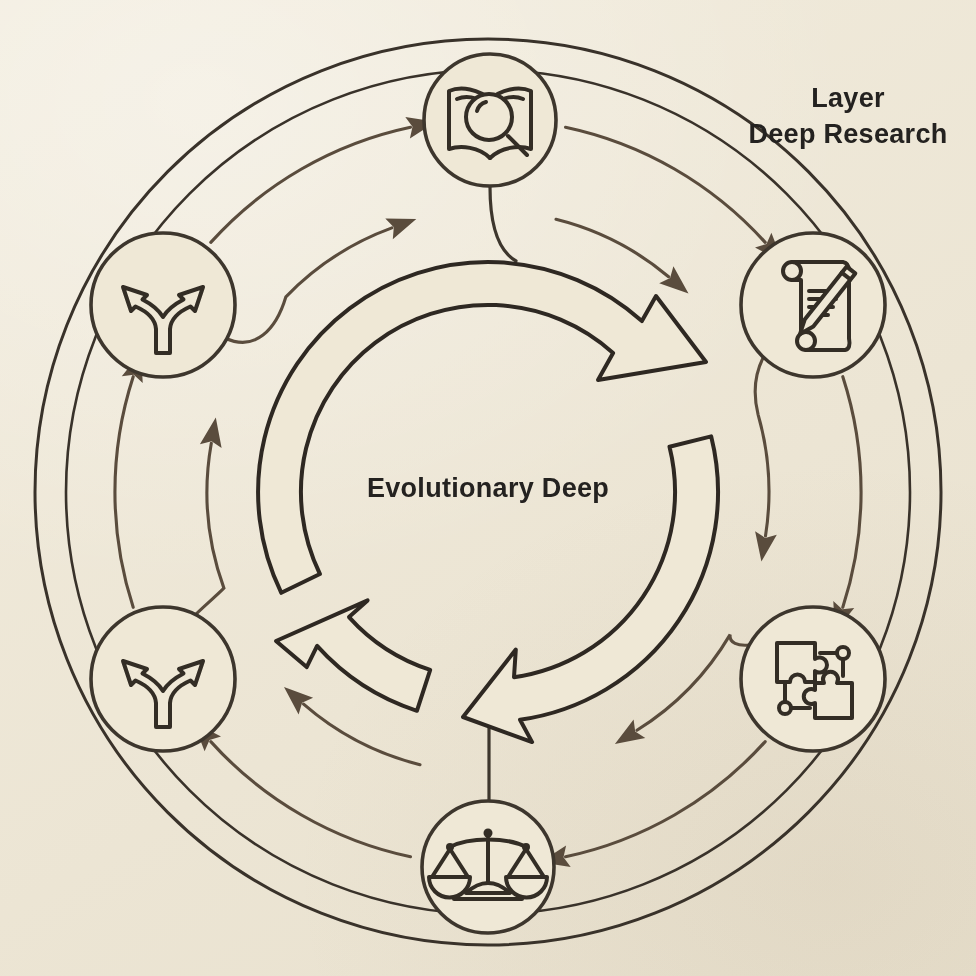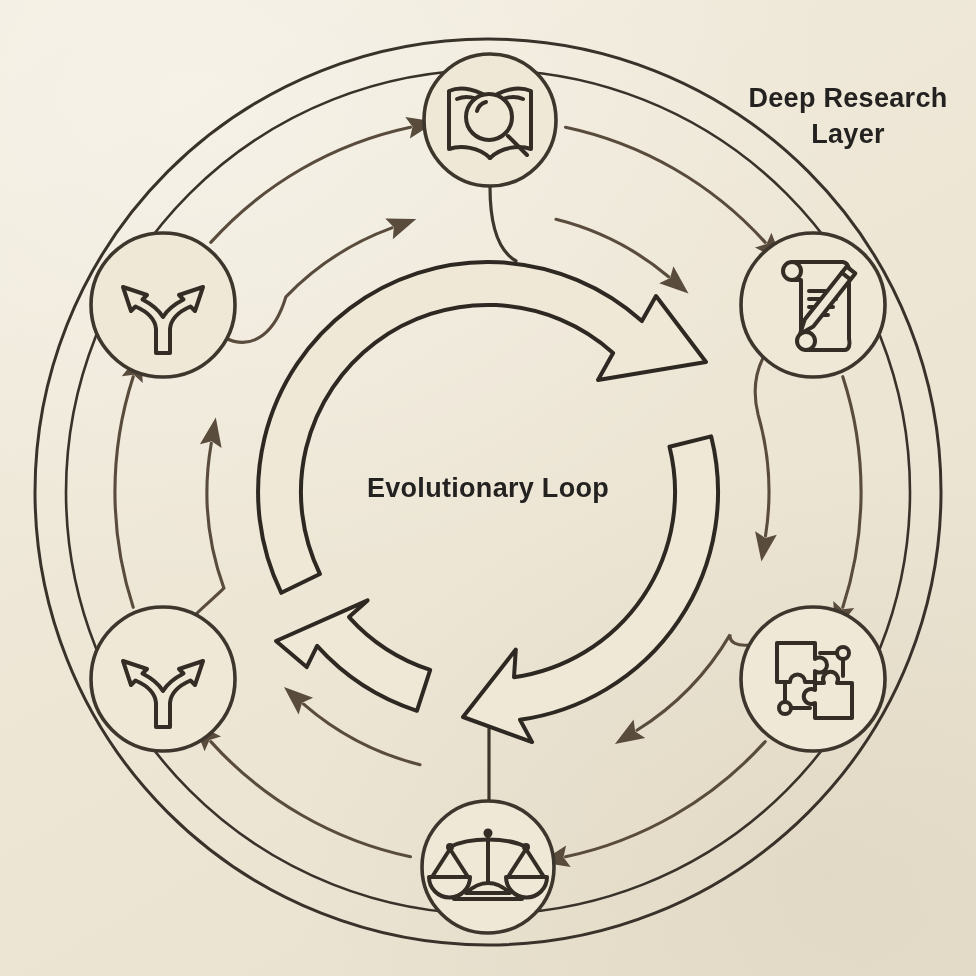--- a/index.html
+++ b/index.html
@@ -149,16 +149,16 @@
     <path class="icf" d="M -7 46 L -7 22 Q -8 8 -27.5 -0.5 L -32 4 L -40 -20 L -16 -12 L -20.5 -7.5 Q -6 0 0 10 Q 6 0 20.5 -7.5 L 16 -12 L 40 -20 L 32 4 L 27.5 -0.5 Q 8 8 7 22 L 7 46 Z"></path>
   </g>
 
   <g transform="translate(163,307)">
     <path class="icf" d="M -7 46 L -7 22 Q -8 8 -27.5 -0.5 L -32 4 L -40 -20 L -16 -12 L -20.5 -7.5 Q -6 0 0 10 Q 6 0 20.5 -7.5 L 16 -12 L 40 -20 L 32 4 L 27.5 -0.5 Q 8 8 7 22 L 7 46 Z"></path>
   </g>
 
 </svg>
 
 <div class="label label-layer">
+  <span>Layer</span>
   <span>Deep Research</span>
-  <span>Layer</span>
 </div>
-<div class="label label-center">Evolutionary Loop</div>
+<div class="label label-center">Evolutionary Deep</div>
 
 </body></html>

